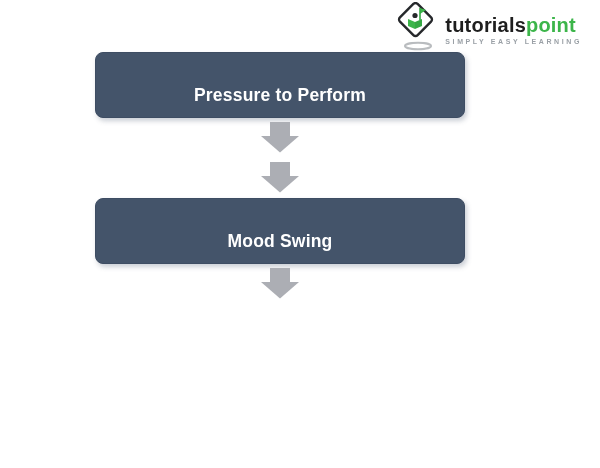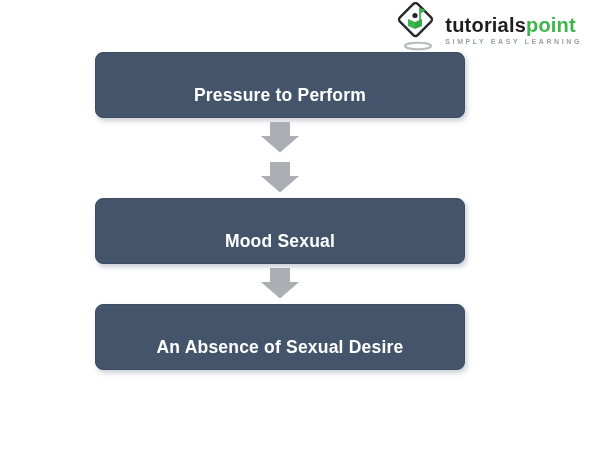--- a/index.html
+++ b/index.html
@@ -92,26 +92,23 @@
       <polygon class="fill" points="1,14 39,14 20,30.5"></polygon>
     </svg>
 
 
     <svg class="down-arrow" width="40" height="31" viewBox="0 0 40 31">
       <rect class="fill" x="10" y="0" width="20" height="14"></rect>
       <polygon class="fill" points="1,14 39,14 20,30.5"></polygon>
     </svg>
 
     <div class="step-box">
-      <span class="step-label">Mood Sexual</span>
+      <span class="step-label">Mood Swing</span>
     </div>
 
     <svg class="down-arrow" width="40" height="31" viewBox="0 0 40 31">
       <rect class="fill" x="10" y="0" width="20" height="14"></rect>
       <polygon class="fill" points="1,14 39,14 20,30.5"></polygon>
     </svg>
 
-    <div class="step-box">
-      <span class="step-label">An Absence of Sexual Desire</span>
-    </div>
 
   </div>
 </div>
 
 </body></html>

